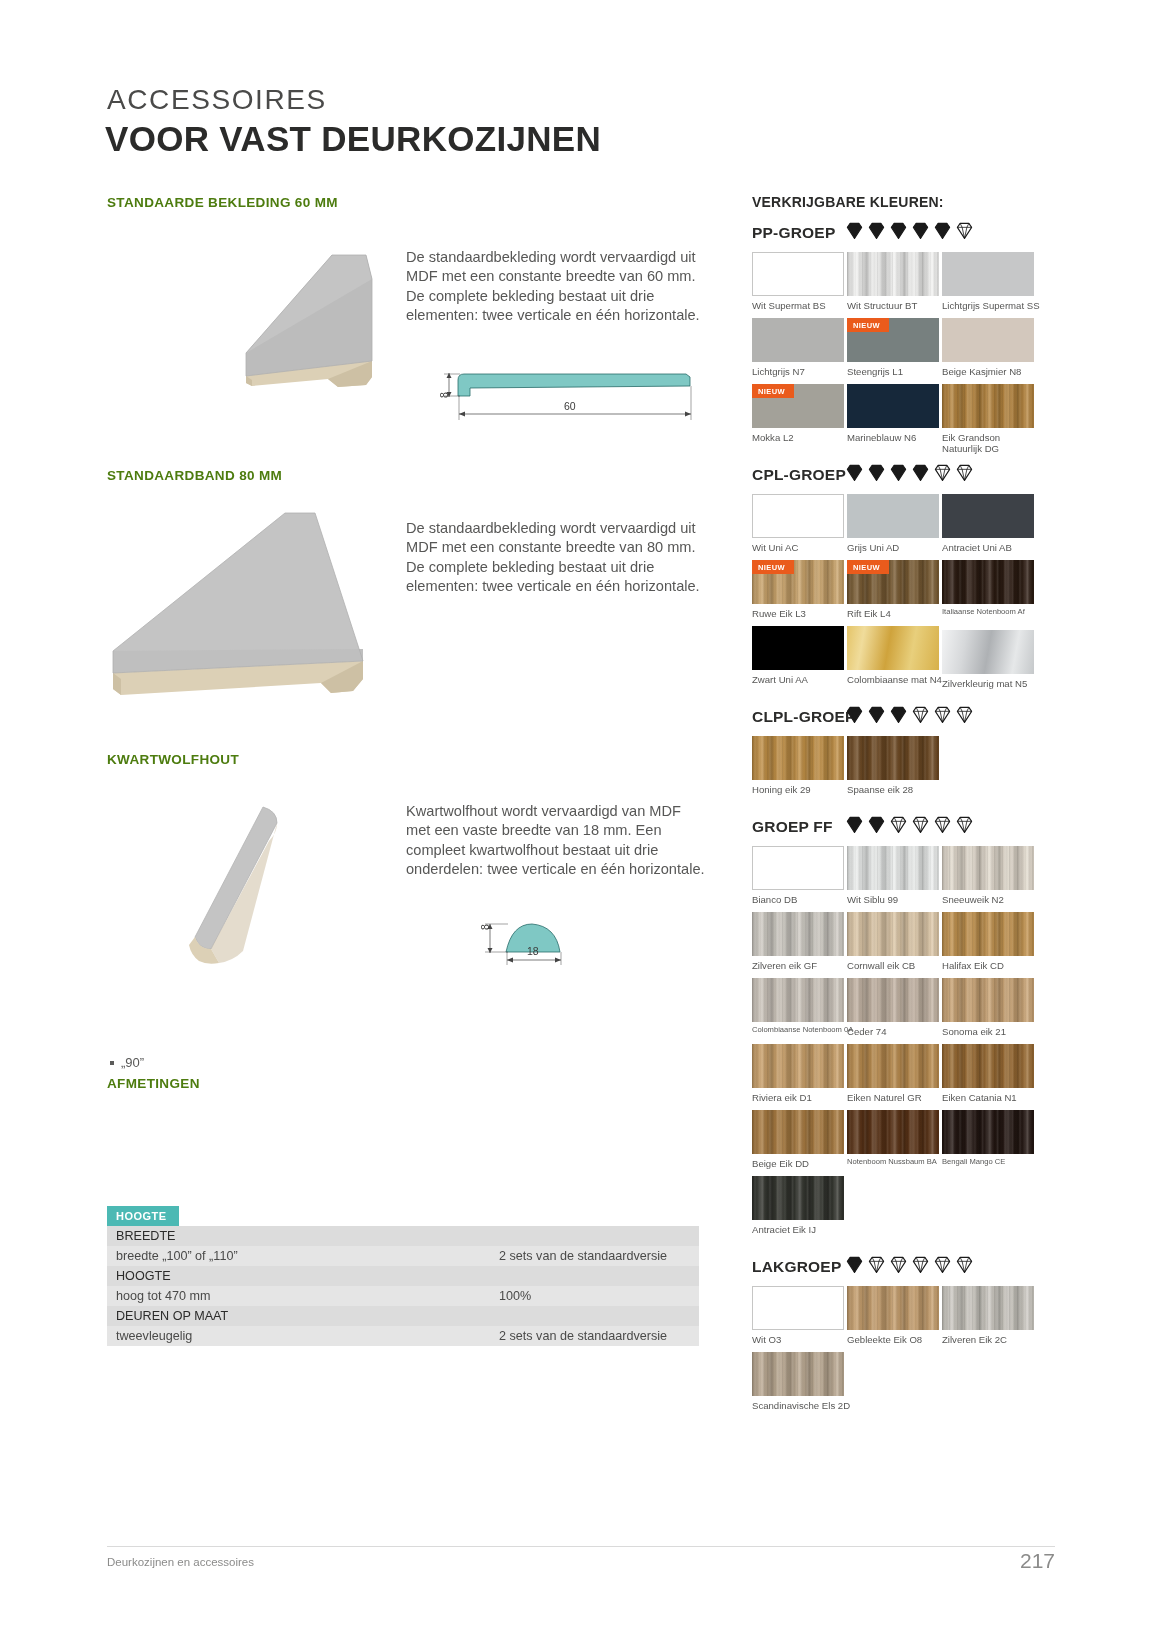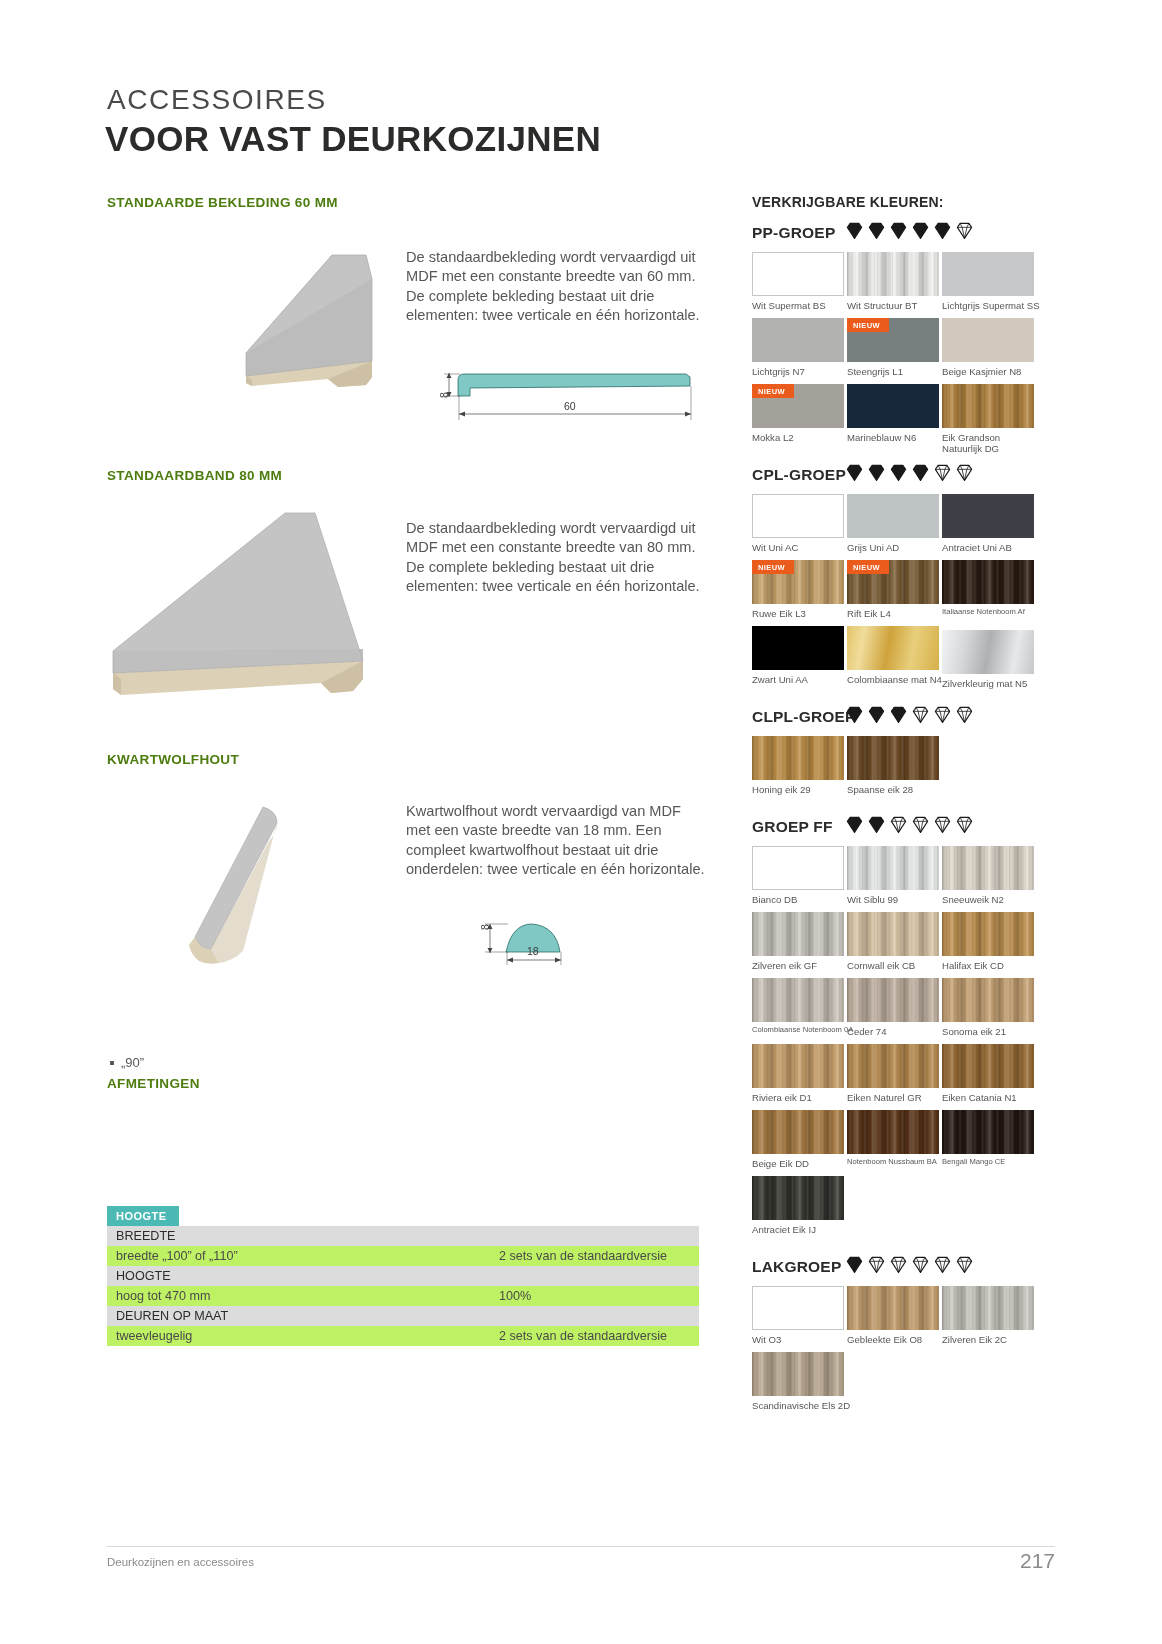--- a/index.html
+++ b/index.html
@@ -54,21 +54,21 @@
   
   .opt-wrap{position:absolute;left:107px;top:1200px;width:592px;}
   .opt-tag{
     display:inline-block;background:#4cb9b4;color:#ffffff;
     font-size:11px;font-weight:700;letter-spacing:.5px;
     padding:4px 12px 4px 9px;
   }
   .opt-table{width:100%;border-collapse:collapse;font-size:12.6px;}
   .opt-table td{padding:3px 0 3px 9px;vertical-align:middle;}
   .opt-table tr.grp td{background:#dcdcdc;font-weight:400;color:#2b2b2a;font-size:12.6px;}
-  .opt-table tr.val td{background:#bef264;color:#4a4a49;}
+  .opt-table tr.val td{background:#e5e5e5;color:#4a4a49;}
   .opt-table td.right{width:200px;padding-left:0;}
 
   
   .kleuren-head{
     position:absolute;left:752px;top:188px;
     font-size:14px;font-weight:700;letter-spacing:.2px;color:#2b2b2a;
   }
   .grp-title{
     position:absolute;font-size:15.5px;font-weight:700;letter-spacing:.2px;color:#2b2b2a;
   }

